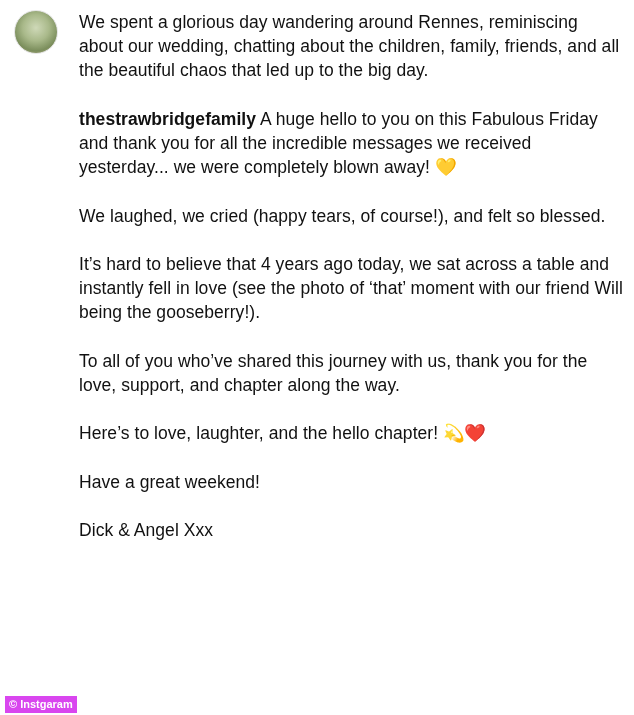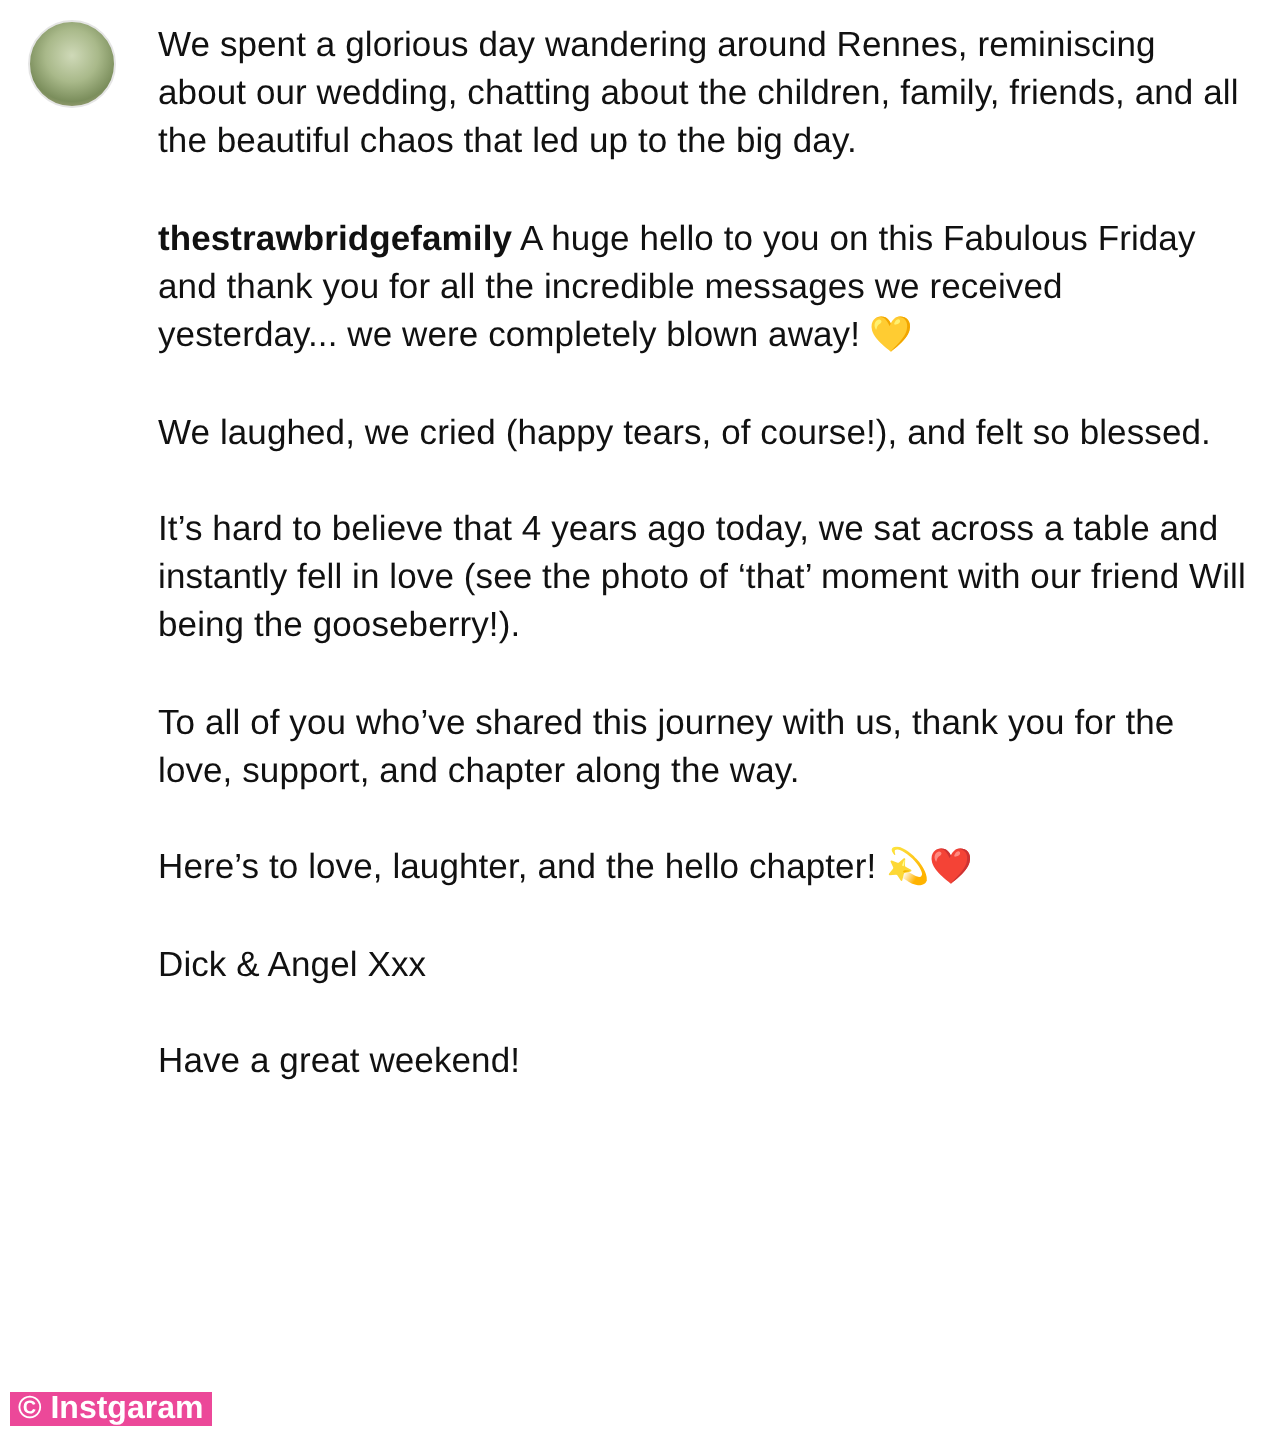--- a/index.html
+++ b/index.html
@@ -1,31 +1,31 @@
 <!DOCTYPE html>
 <html><head>
   <meta charset="utf-8">
   <style>
     html, body { margin:0; padding:0; background:#ffffff; }
     body { width:634px; height:715px; position:relative; overflow:hidden; font-family:"Liberation Sans", sans-serif; color:#111; }
     .avatar { position:absolute; left:14px; top:10px; width:42px; height:42px; border-radius:50%; background:radial-gradient(circle at 50% 40%, #cfd9b8 0%, #a9b98a 40%, #7b8e5c 70%, #c9b79a 100%); border:1px solid #e5e5e5; }
     .content { position:absolute; left:79px; top:10px; width:545px; font-size:17.5px; line-height:24.2px; letter-spacing:0.05px; }
     .content p { margin:0 0 24.2px 0; }
     .username { font-weight:bold; }
-    .watermark { position:absolute; left:5px; top:696px; background:#ec4899; color:#fff; font-size:16px; font-weight:bold; padding:1px 4px; line-height:15px; }
+    .watermark { position:absolute; left:5px; top:696px; background:#d946ef; color:#fff; font-size:11px; font-weight:bold; padding:1px 4px; line-height:15px; }
   </style>
 </head>
 <body>
 
 <div class="avatar"></div>
 
 <div class="content">
   <p>We spent a glorious day wandering around Rennes, reminiscing about our wedding, chatting about the children, family, friends, and all the beautiful chaos that led up to the big day.</p>
   <p><span class="username">thestrawbridgefamily</span> <span>A huge hello to you on this Fabulous Friday and thank you for all the incredible messages we received yesterday... we were completely blown away! 💛</span></p>
   <p>We laughed, we cried (happy tears, of course!), and felt so blessed.</p>
   <p>It’s hard to believe that 4 years ago today, we sat across a table and instantly fell in love (see the photo of ‘that’ moment with our friend Will being the gooseberry!).</p>
   <p>To all of you who’ve shared this journey with us, thank you for the love, support, and chapter along the way.</p>
   <p>Here’s to love, laughter, and the hello chapter! 💫❤️</p>
+  <p>Have a great weekend!</p>
   <p>Dick &amp; Angel Xxx</p>
-  <p>Have a great weekend!</p>
 </div>
 
 <div class="watermark">© Instgaram</div>
 
 </body></html>

